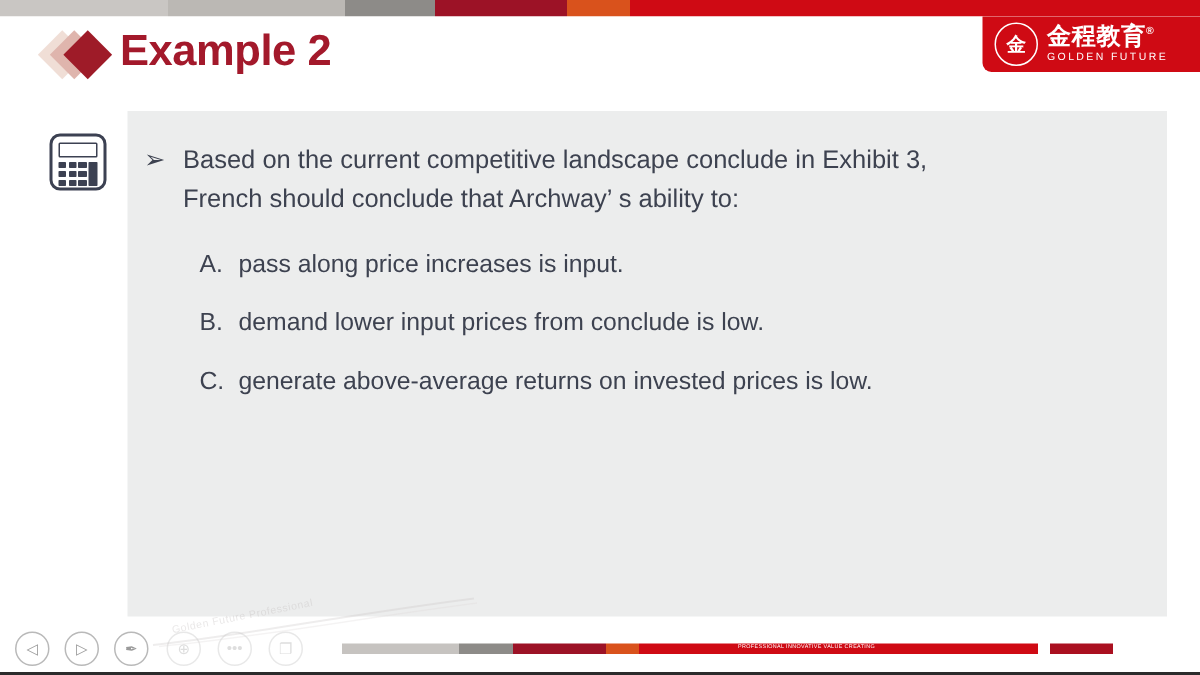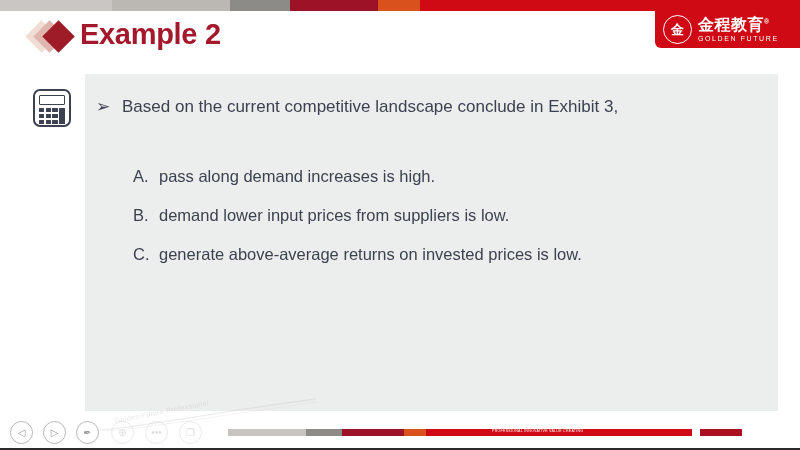--- a/index.html
+++ b/index.html
@@ -317,31 +317,32 @@
         <i></i>
     </div>
   </div>
 
   <div class="panel">
 
     <div class="bullet-block">
       <div class="bullet-arrow">➢</div>
       <div class="bullet-text">
         <div>Based on the current competitive landscape conclude in Exhibit 3,</div>
+        <div class="line2">French should conclude that Archway’ s ability to:</div>
       </div>
     </div>
 
     <div class="options">
       <div class="option-row">
         <span class="option-letter">A.</span>
-        <span class="option-label">pass along demand increases is high.</span>
+        <span class="option-label">pass along price increases is input.</span>
       </div>
       <div class="option-row">
         <span class="option-letter">B.</span>
-        <span class="option-label">demand lower input prices from suppliers is low.</span>
+        <span class="option-label">demand lower input prices from conclude is low.</span>
       </div>
       <div class="option-row">
         <span class="option-letter">C.</span>
         <span class="option-label">generate above-average returns on invested prices is low.</span>
       </div>
     </div>
 
   </div>
 </div>
 

